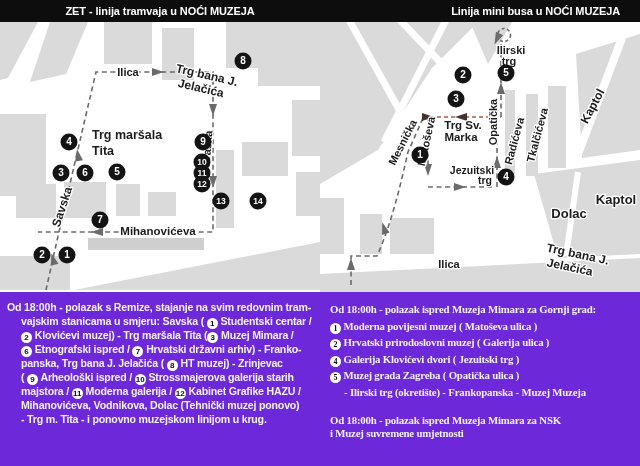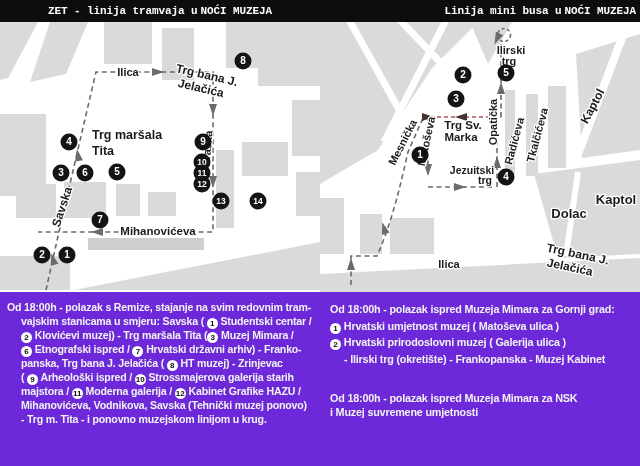--- a/index.html
+++ b/index.html
@@ -3,23 +3,23 @@
 <meta charset="utf-8">
 <style>
   html,body { margin:0; padding:0; }
   body {
     width:640px; height:466px; overflow:hidden; position:relative;
     background:#0e0e0e;
     font-family:"Liberation Sans", sans-serif;
   }
   .hdr-row { position:absolute; top:0; left:0; width:640px; height:22px; display:flex; }
   .hdr { width:320px; height:22px; background:#0d0d0d; color:#fff;
-         font-size:11px; font-weight:700; line-height:22px; letter-spacing:-0.1px;font-family:Liberation Mono, monospace; }
+         font-size:11px; font-weight:700; line-height:22px; letter-spacing:-0.1px; }
   .hdr-l { text-align:center; }
-  .hdr-r { text-align:right; padding-right:4px; box-sizing:border-box; }
+  .hdr-r { text-align:right; padding-right:20px; box-sizing:border-box; }
   .hl { font-weight:800; margin-left:3px; }
 
   .maps { position:absolute; top:22px; left:0; width:640px; height:270px; background:#ffffff; }
   .maps svg { position:absolute; top:0; }
   #mapL { left:0; } #mapR { left:320px; }
 
   .blk { fill:#dadada; }
   .blk2 { fill:#cfcfcf; }
   .stw { stroke:#ffffff; stroke-linecap:butt; }
   .rt  { fill:none; stroke:#6b6b6b; stroke-width:1.6; stroke-dasharray:5 3.5; }
@@ -33,22 +33,22 @@
 
   .sched { position:absolute; top:292px; left:0; width:640px; height:174px;
            background:#6d28d9; color:#f2f2f2; display:flex;
            font-weight:700; letter-spacing:-0.2px; }
   .col-l { width:324px; box-sizing:border-box; padding:9px 0 0 7px;
            font-size:10.6px; line-height:13.8px; }
   .col-r { width:316px; box-sizing:border-box; padding:9px 4px 0 6px;
            font-size:10.8px; line-height:16.6px; }
   .sline { white-space:nowrap; }
   .ind { padding-left:14px; }
-  .rline { white-space:nowrap; }
-  .outro { margin-top:25px; line-height:13.8px; }
+  .rline { white-space:nowrap;font-family:Liberation Serif, serif; }
+  .outro { margin-top:13px; line-height:13.8px; }
   .badge { display:inline-block; width:11px; height:11px; border-radius:50%;
            background:#ffffff; color:#0d0d0d; font-size:8px; font-weight:700;
            text-align:center; line-height:11.5px; vertical-align:-1px; letter-spacing:0; }
 </style>
 </head>
 <body>
 
 <div class="hdr-row">
   <div class="hdr hdr-l">
     <span>ZET - linija tramvaja u</span><span class="hl">NOĆI MUZEJA</span>
@@ -242,26 +242,28 @@
 
 <div class="sched">
   <div class="col-l" id="schedL">
       <div class="sline"><span>Od 18:00h - polazak s Remize, stajanje na svim redovnim tram-</span></div>
       <div class="sline ind"><span>vajskim stanicama u smjeru: Savska ( </span><span class="badge">1</span><span> Studentski centar /</span></div>
       <div class="sline ind"><span class="badge">2</span><span> Klovićevi muzej) - Trg maršala Tita (</span><span class="badge">3</span><span> Muzej Mimara /</span></div>
       <div class="sline ind"><span class="badge">6</span><span> Etnografski ispred / </span><span class="badge">7</span><span> Hrvatski državni arhiv) - Franko-</span></div>
       <div class="sline ind"><span>panska, Trg bana J. Jelačića ( </span><span class="badge">8</span><span> HT muzej) - Zrinjevac</span></div>
       <div class="sline ind"><span>( </span><span class="badge">9</span><span> Arheološki ispred / </span><span class="badge">10</span><span> Strossmajerova galerija starih</span></div>
       <div class="sline ind"><span>majstora / </span><span class="badge">11</span><span> Moderna galerija / </span><span class="badge">12</span><span> Kabinet Grafike HAZU /</span></div>
-      <div class="sline ind"><span>Mihanovićeva, Vodnikova, Savska (Tehnički muzej ponovo)</span></div>
+      <div class="sline ind"><span>Mihanovićeva, Vodnikova, Dolac (Tehnički muzej ponovo)</span></div>
       <div class="sline ind"><span>- Trg m. Tita - i ponovno muzejskom linijom u krug.</span></div>
     </div>
   <div class="col-r" id="schedR">
       <div class="rline">Od 18:00h - polazak ispred Muzeja Mimara za Gornji grad:</div>
-      <div class="rline"><span class="badge">1</span><span> Hrvatski umjetnost muzej ( Matoševa ulica )</span></div>
+      <div class="rline"><span class="badge">1</span><span> Moderna povijesni muzej ( Matoševa ulica )</span></div>
       <div class="rline"><span class="badge">2</span><span> Hrvatski prirodoslovni muzej ( Galerija ulica )</span></div>
-      <div class="rline ind">- Ilirski trg (okretište) - Frankopanska - Muzej Kabinet</div>
+      <div class="rline"><span class="badge">4</span><span> Galerija Klovićevi dvori ( Jezuitski trg )</span></div>
+      <div class="rline"><span class="badge">5</span><span> Muzej grada Zagreba ( Opatička ulica )</span></div>
+      <div class="rline ind">- Ilirski trg (okretište) - Frankopanska - Muzej Muzeja</div>
       <div class="outro">
         <div class="rline">Od 18:00h - polazak ispred Muzeja Mimara za NSK</div>
         <div class="rline">i Muzej suvremene umjetnosti</div>
       </div>
     </div>
 </div>
 
 </body></html>

